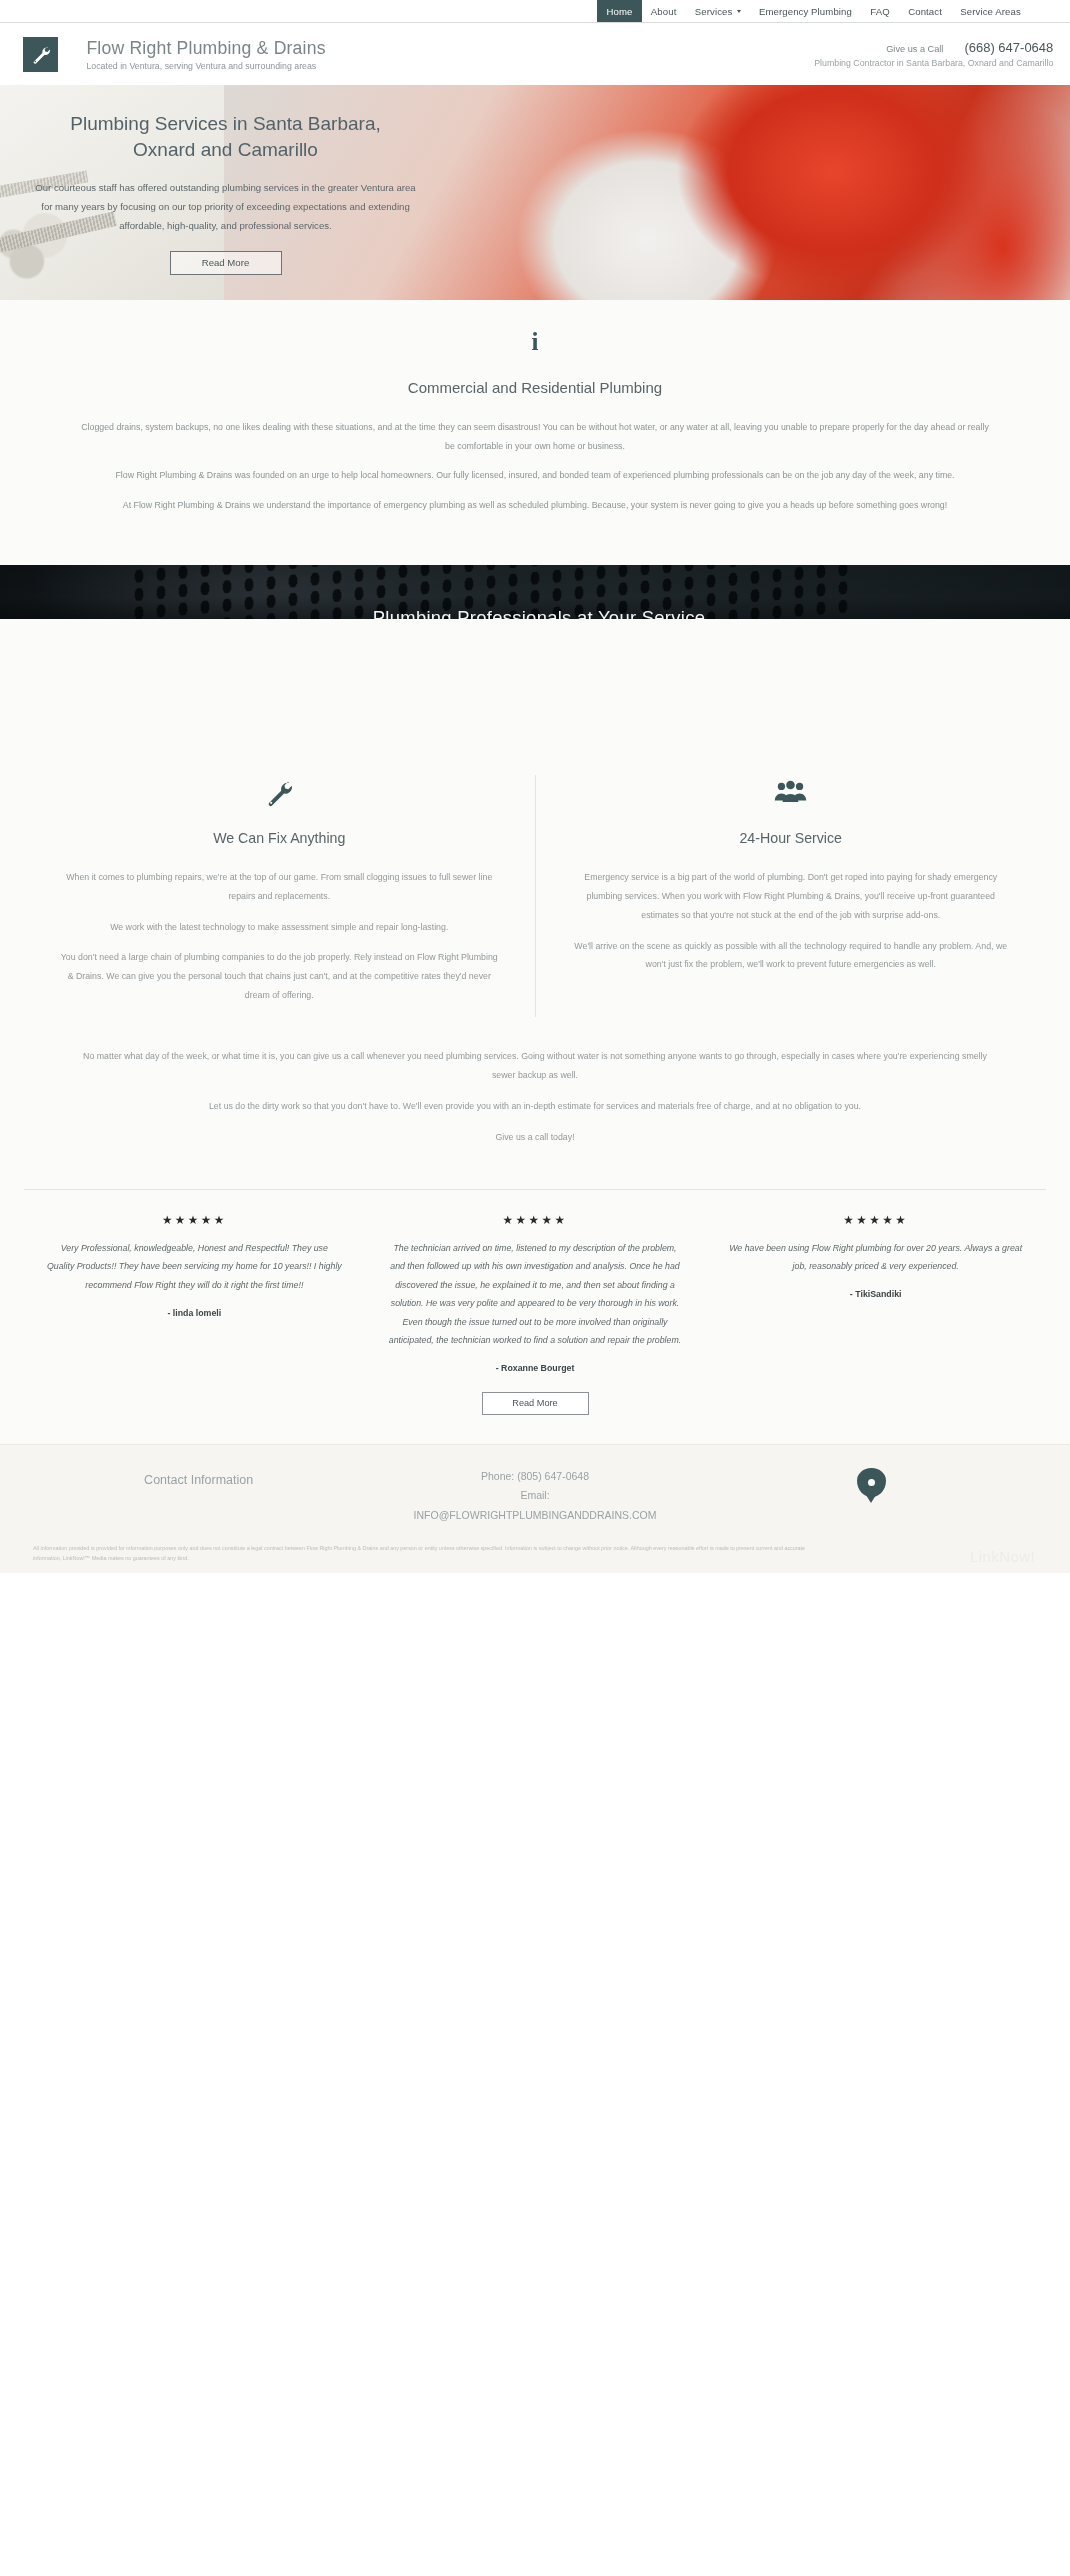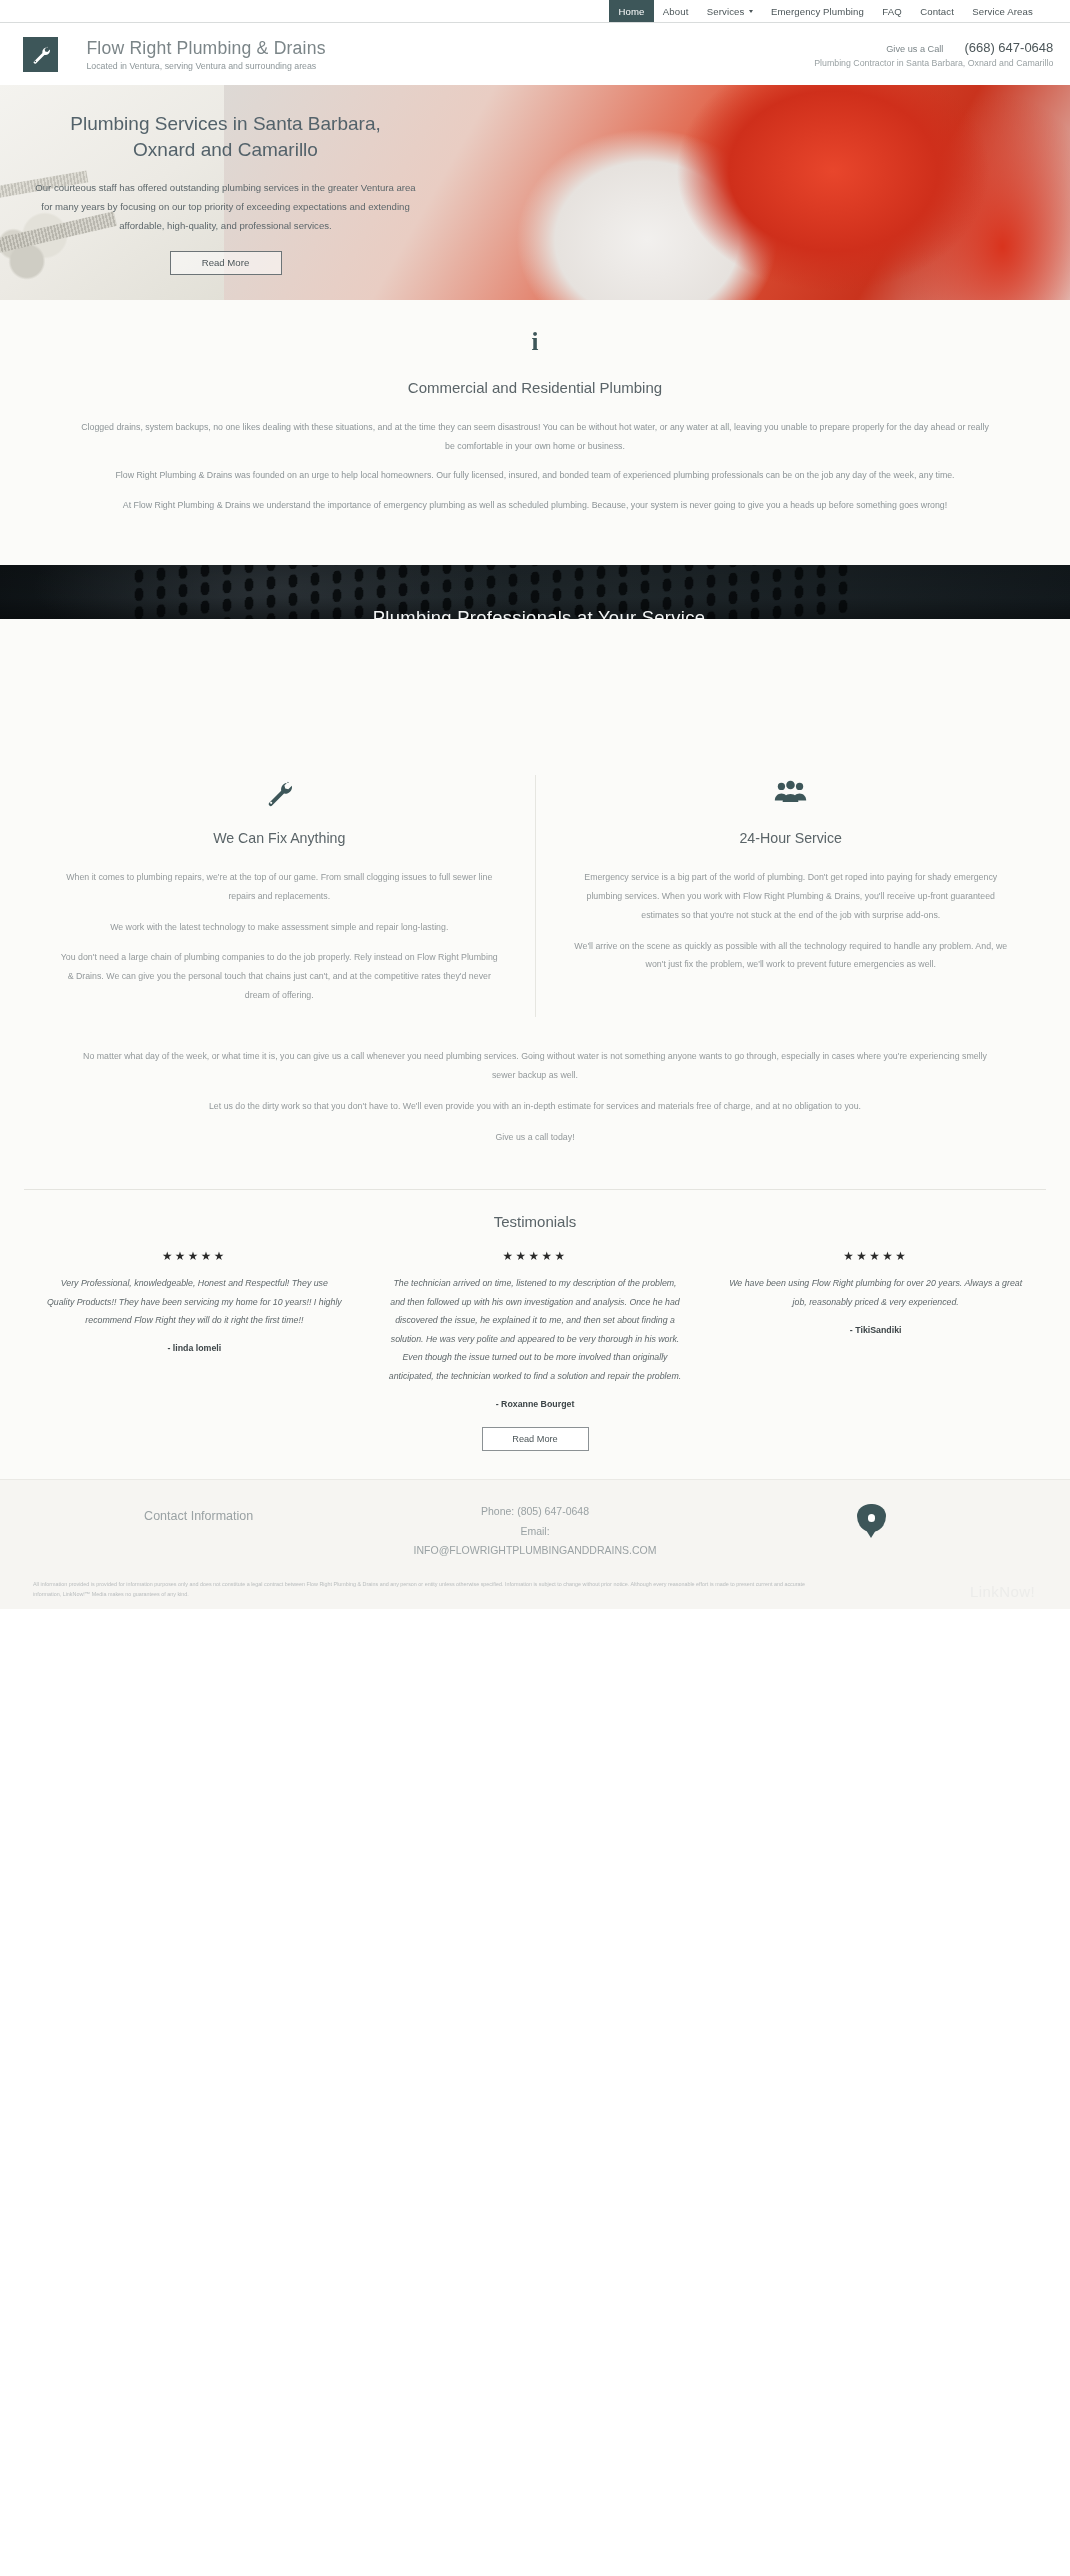--- a/index.html
+++ b/index.html
@@ -12,21 +12,21 @@
   body { width: 1070px; overflow-x: hidden; }
 
   
   .topnav {
     height: 23.4px;
     background: #ffffff;
     border-bottom: 0.8px solid #d9dcdc;
     display: flex;
     justify-content: flex-end;
     align-items: stretch;
-    padding-right: 28px;
+    padding-right: 40px;
   }
   .nav-item {
     display: flex;
     align-items: center;
     padding: 0 9.2px;
     font-size: 9.6px;
     color: #4c5659;
     letter-spacing: 0.1px;
     white-space: nowrap;
     cursor: pointer;
@@ -472,21 +472,20 @@
 </div>
 
 <div class="closing">
   <div class="closing-p">No matter what day of the week, or what time it is, you can give us a call whenever you need plumbing services. Going without water is not something anyone wants to go through, especially in cases where you're experiencing smelly sewer backup as well.</div>
   <div class="closing-p">Let us do the dirty work so that you don't have to. We'll even provide you with an in-depth estimate for services and materials free of charge, and at no obligation to you.</div>
   <div class="closing-p">Give us a call today!</div>
 </div>
 
 <div class="testi-wrap">
   <div class="testi-rule"></div>
-  <div class="testi-title">Testimonials</div>
   <div class="testi-cols">
     <div class="testi">
       <div class="stars">★★★★★</div>
       <div class="testi-text">Very Professional, knowledgeable, Honest and Respectful! They use Quality Products!! They have been servicing my home for 10 years!! I highly recommend Flow Right they will do it right the first time!!</div>
       <div class="testi-author">- linda lomeli</div>
     </div>
     <div class="testi">
       <div class="stars">★★★★★</div>
       <div class="testi-text">The technician arrived on time, listened to my description of the problem, and then followed up with his own investigation and analysis. Once he had discovered the issue, he explained it to me, and then set about finding a solution. He was very polite and appeared to be very thorough in his work. Even though the issue turned out to be more involved than originally anticipated, the technician worked to find a solution and repair the problem.</div>
       <div class="testi-author">- Roxanne Bourget</div>

